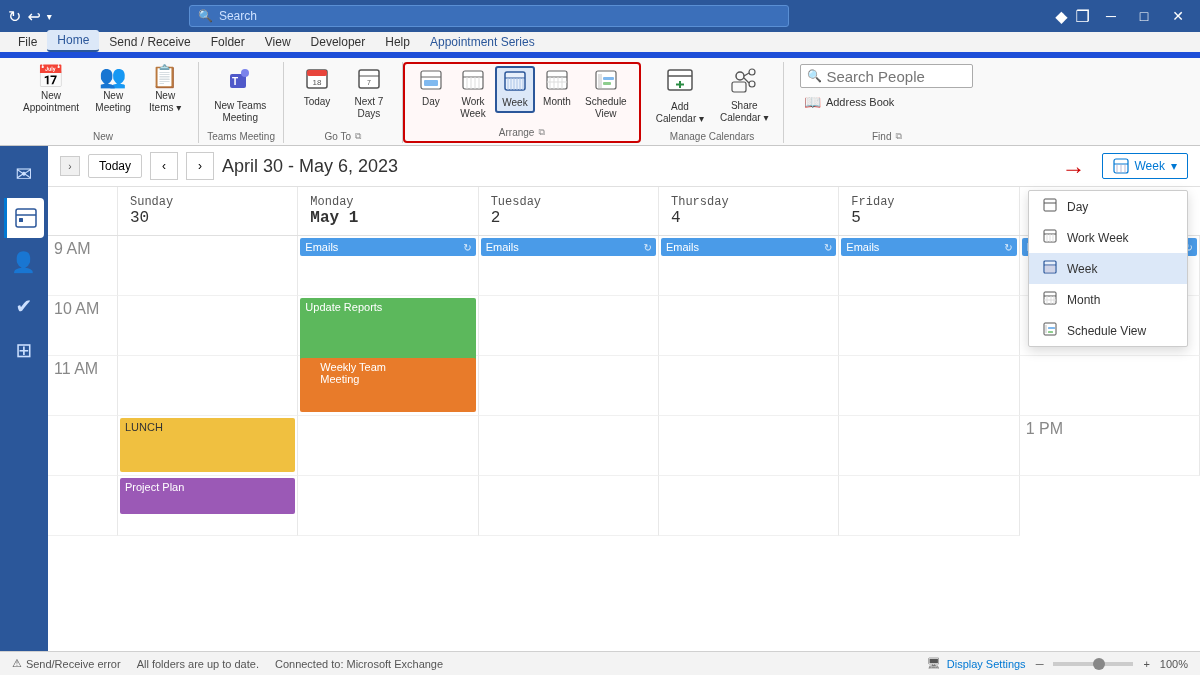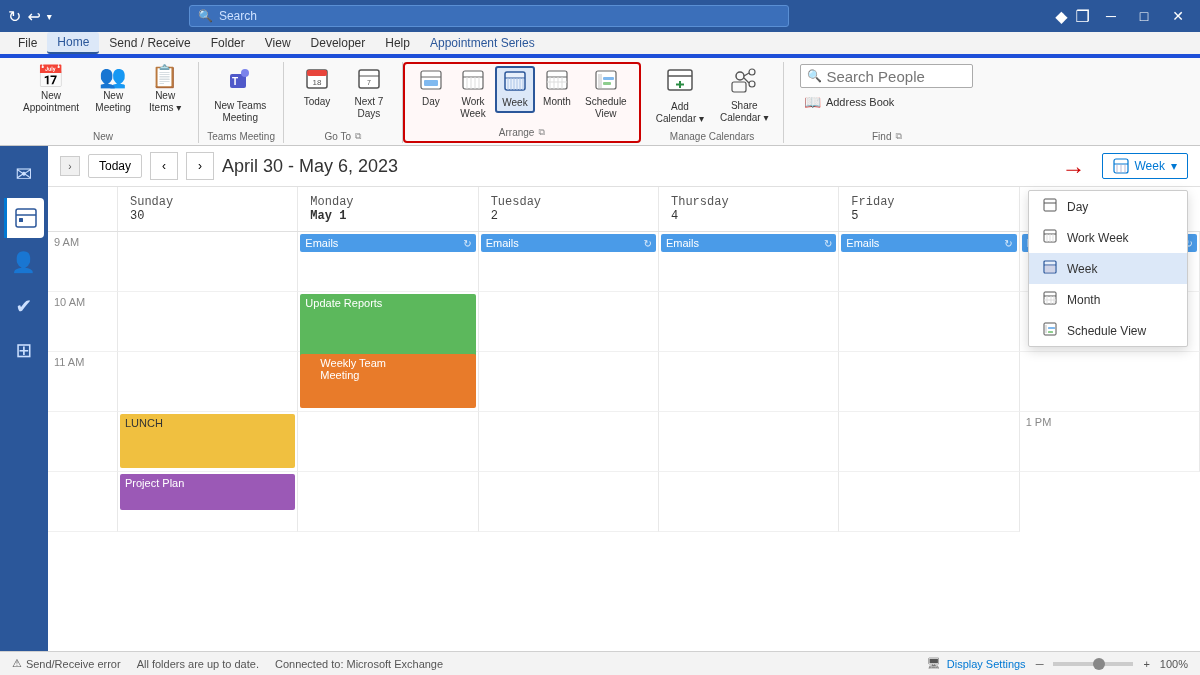--- a/index.html
+++ b/index.html
@@ -33,23 +33,23 @@
       gap: 6px;
     }
     .title-bar-right { display: flex; align-items: center; gap: 8px; margin-left: auto; }
     .title-bar-btn { color: white; font-size: 14px; cursor: pointer; padding: 2px 8px; }
 
     
     .menu-bar {
       background: #f3f3f3;
       height: 26px;
       display: flex;
-      align-items: center;
+      align-items: flex-end;
       padding: 0 8px;
-      border-bottom: 4px solid #1d4ed8;
+      border-bottom: 6px solid #1d4ed8;
       flex-shrink: 0;
     }
     .menu-item {
       padding: 3px 10px;
       cursor: pointer;
       font-size: 12px;
       color: #333;
       border-radius: 3px;
     }
     .menu-item.active { background: #dce8f8; color: #2b579a; border-bottom: 2px solid #2b579a; }
@@ -298,27 +298,27 @@
     }
     .cal-header-cell {
       padding: 8px 12px;
       font-size: 12px;
       color: #555;
       border-right: 1px solid #e8e8e8;
       font-weight: 500;
       font-family: Liberation Mono, monospace;
     }
     .cal-header-date {
-      font-size: 12px;
+      font-size: 16px;
       color: #333;
       font-weight: 400;
     }
     .cal-header-date.bold { font-weight: 700; }
     .time-slot {
-      font-size: 11px;
+      font-size: 16px;
       color: #888;
       padding: 4px 6px 0 6px;
       border-right: 1px solid #e8e8e8;
       border-bottom: 1px solid #f0f0f0;
       height: 60px;
       position: relative;
       vertical-align: top;
     }
     .day-slot {
       border-right: 1px solid #e8e8e8;

